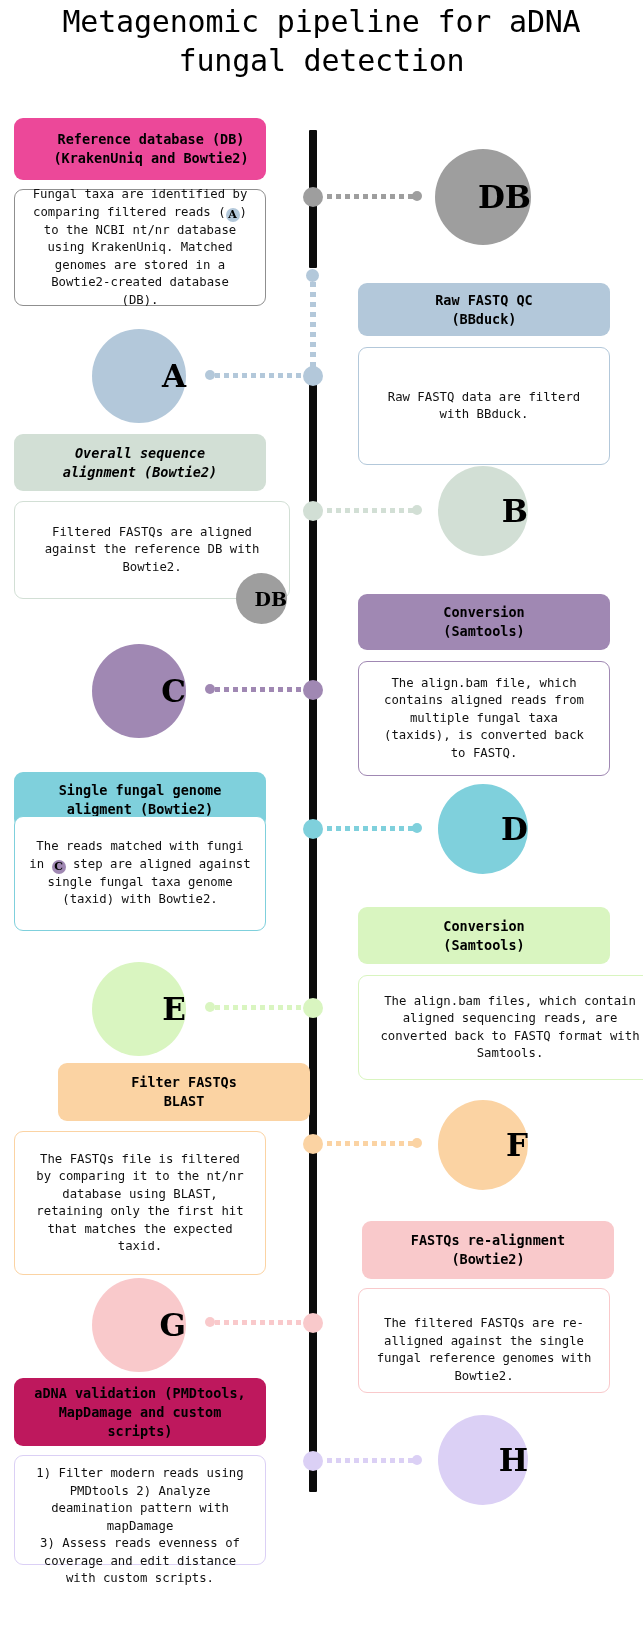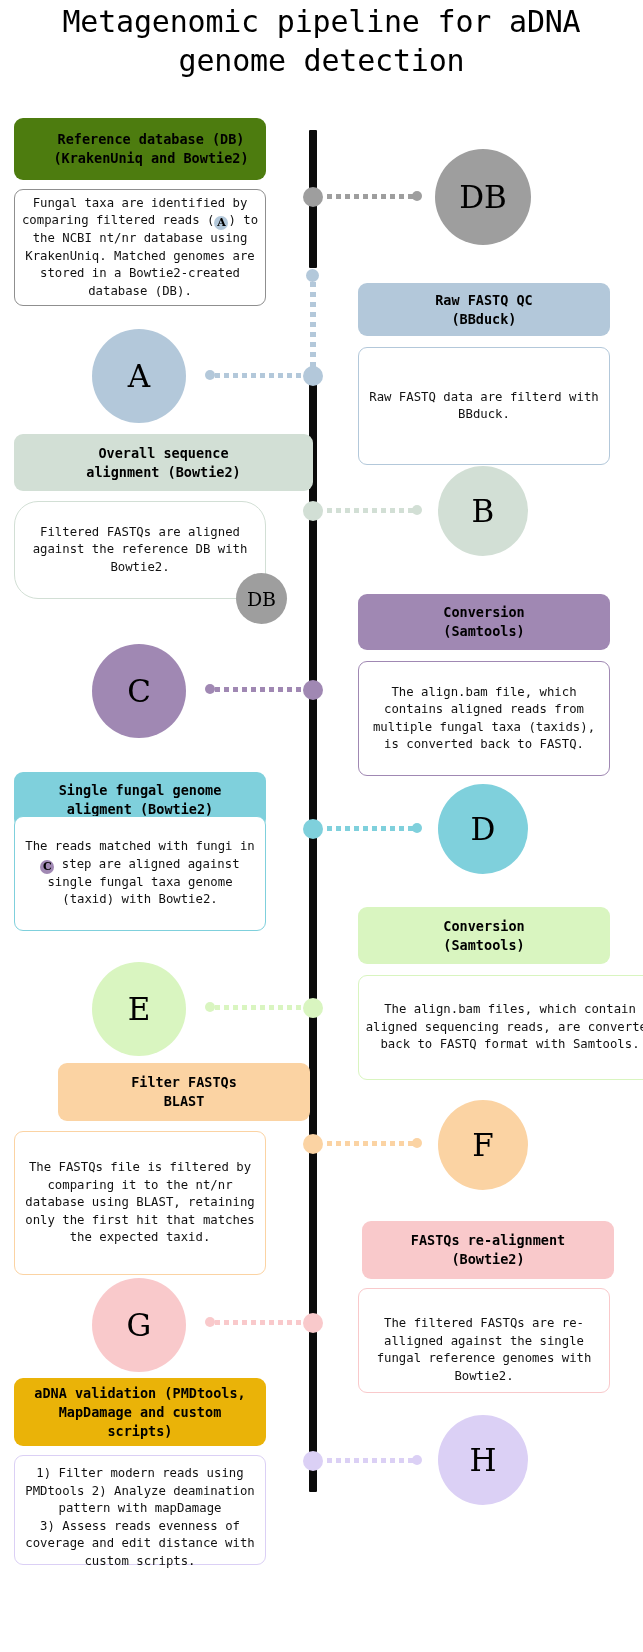--- a/index.html
+++ b/index.html
@@ -99,35 +99,35 @@
     box-sizing: border-box;
     background: #ffffff;
     border: 1.6px solid #999999;
     display: flex;
     align-items: center;
     justify-content: center;
     text-align: center;
     font-size: 12.3px;
     line-height: 17.5px;
     color: #111111;
-    padding: 7px 5px;
+    padding: 7px 14px;
     white-space: pre-line;
     z-index: 5;
   }
   .desc.topal { align-items: flex-start; padding-top: 9px; }
 
   
   .letter {
     position: absolute;
     border-radius: 50%;
     display: flex;
     align-items: center;
-    justify-content: center;
+    justify-content: flex-end;
     font-family: "DejaVu Serif", "Liberation Serif", serif;
-    font-weight: normal;
+    font-weight: bold;
     font-size: 31px;
     color: #000000;
     z-index: 5;
   }
   .letter.small {
     font-size: 19px;
     z-index: 7;
   }
 
   
@@ -142,21 +142,21 @@
     font-weight: bold;
     font-size: 11px;
     vertical-align: -2px;
     color: #000;
   }
 </style>
 </head>
 <body>
 
 <div id="title">Metagenomic pipeline for aDNA
-genome detection</div>
+fungal detection</div>
 
 <div class="spine" style="top:130px; height:138px;"></div>
 <div class="spine-dotted" style="top:272px; height:98px; color:#b3c8da;"></div>
 <div class="node" style="left:306px; top:269px; width:13px; height:13px; background:#b3c8da;"></div>
 <div class="spine" style="top:375px; height:1117px;"></div>
 
 <div class="conn" style="left:327px; top:194px; width:92px; color:#9e9e9e;"></div>
 <div class="conn-end" style="left:412px; top:191px; background:#9e9e9e;"></div>
 <div class="node" style="left:303px; top:187px; width:20px; height:20px; background:#9e9e9e;"></div>
 
@@ -221,41 +221,41 @@
 </div>
 
 <div class="letter" style="left:92px; top:1278px; width:94px; height:94px; background:#f9c9cb;">
   <span>G</span>
 </div>
 
 <div class="letter" style="left:438px; top:1415px; width:90px; height:90px; background:#dbd0f5;">
   <span>H</span>
 </div>
 
-<div class="hdr" style="left:14px; top:118px; width:252px; height:62px; background:#4d7c0f;padding-left:32px;">
+<div class="hdr" style="left:14px; top:118px; width:252px; height:62px; background:#ec4899;padding-left:32px;">
   <span>Reference database (DB)
 (KrakenUniq and Bowtie2)</span>
 </div>
 <div class="desc" style="left:14px; top:189px; width:252px; height:117px; border-color:#8f8f8f;">
   <span>Fungal taxa are identified by comparing filtered reads (<span class="inlinemark" style="background:#b3c8da;">A</span>) to the NCBI nt/nr database using KrakenUniq. Matched genomes are stored in a Bowtie2-created database (DB).</span>
 </div>
 
 <div class="hdr" style="left:358px; top:283px; width:252px; height:53px; background:#b3c8da;">
   <span>Raw FASTQ QC
 (BBduck)</span>
 </div>
 <div class="desc" style="left:358px; top:347px; width:252px; height:118px; border-color:#b3c8da;text-align:center;">
   <span>Raw FASTQ data are filterd with BBduck.</span>
 </div>
 
-<div class="hdr" style="left:14px; top:434px; width:299px; height:57px; background:#d2dfd5;">
+<div class="hdr" style="left:14px; top:434px; width:252px; height:57px; background:#d2dfd5;font-style:italic;">
   <span>Overall sequence
 alignment (Bowtie2)</span>
 </div>
-<div class="desc" style="left:14px; top:501px; width:252px; height:98px; border-color:#d2dfd5;border-radius:24px;">
+<div class="desc" style="left:14px; top:501px; width:276px; height:98px; border-color:#d2dfd5;">
   <span>Filtered FASTQs are aligned against the reference DB with Bowtie2.</span>
 </div>
 <div class="letter small" style="left:236px; top:573px; width:51px; height:51px; background:#9e9e9e;">
   <span>DB</span>
 </div>
 
 <div class="hdr" style="left:358px; top:594px; width:252px; height:56px; background:#a088b3;">
   <span>Conversion
 (Samtools)</span>
 </div>
@@ -288,21 +288,21 @@
 </div>
 
 <div class="hdr" style="left:362px; top:1221px; width:252px; height:58px; background:#f9c9cb;">
   <span>FASTQs re-alignment
 (Bowtie2)</span>
 </div>
 <div class="desc" style="left:358px; top:1288px; width:252px; height:105px; border-color:#f9c9cb;align-items:flex-end;">
   <span>The filtered FASTQs are re-alligned against the single fungal reference genomes with Bowtie2.</span>
 </div>
 
-<div class="hdr" style="left:14px; top:1378px; width:252px; height:68px; background:#eab308;">
+<div class="hdr" style="left:14px; top:1378px; width:252px; height:68px; background:#be185d;">
   <span>aDNA validation (PMDtools,
 MapDamage and custom
 scripts)</span>
 </div>
 <div class="desc topal" style="left:14px; top:1455px; width:252px; height:110px; border-color:#dbd0f5;">
   <span>1) Filter modern reads using PMDtools 2) Analyze deamination pattern with mapDamage
 3) Assess reads evenness of coverage and edit distance with custom scripts.</span>
 </div>
 
 </body></html>

